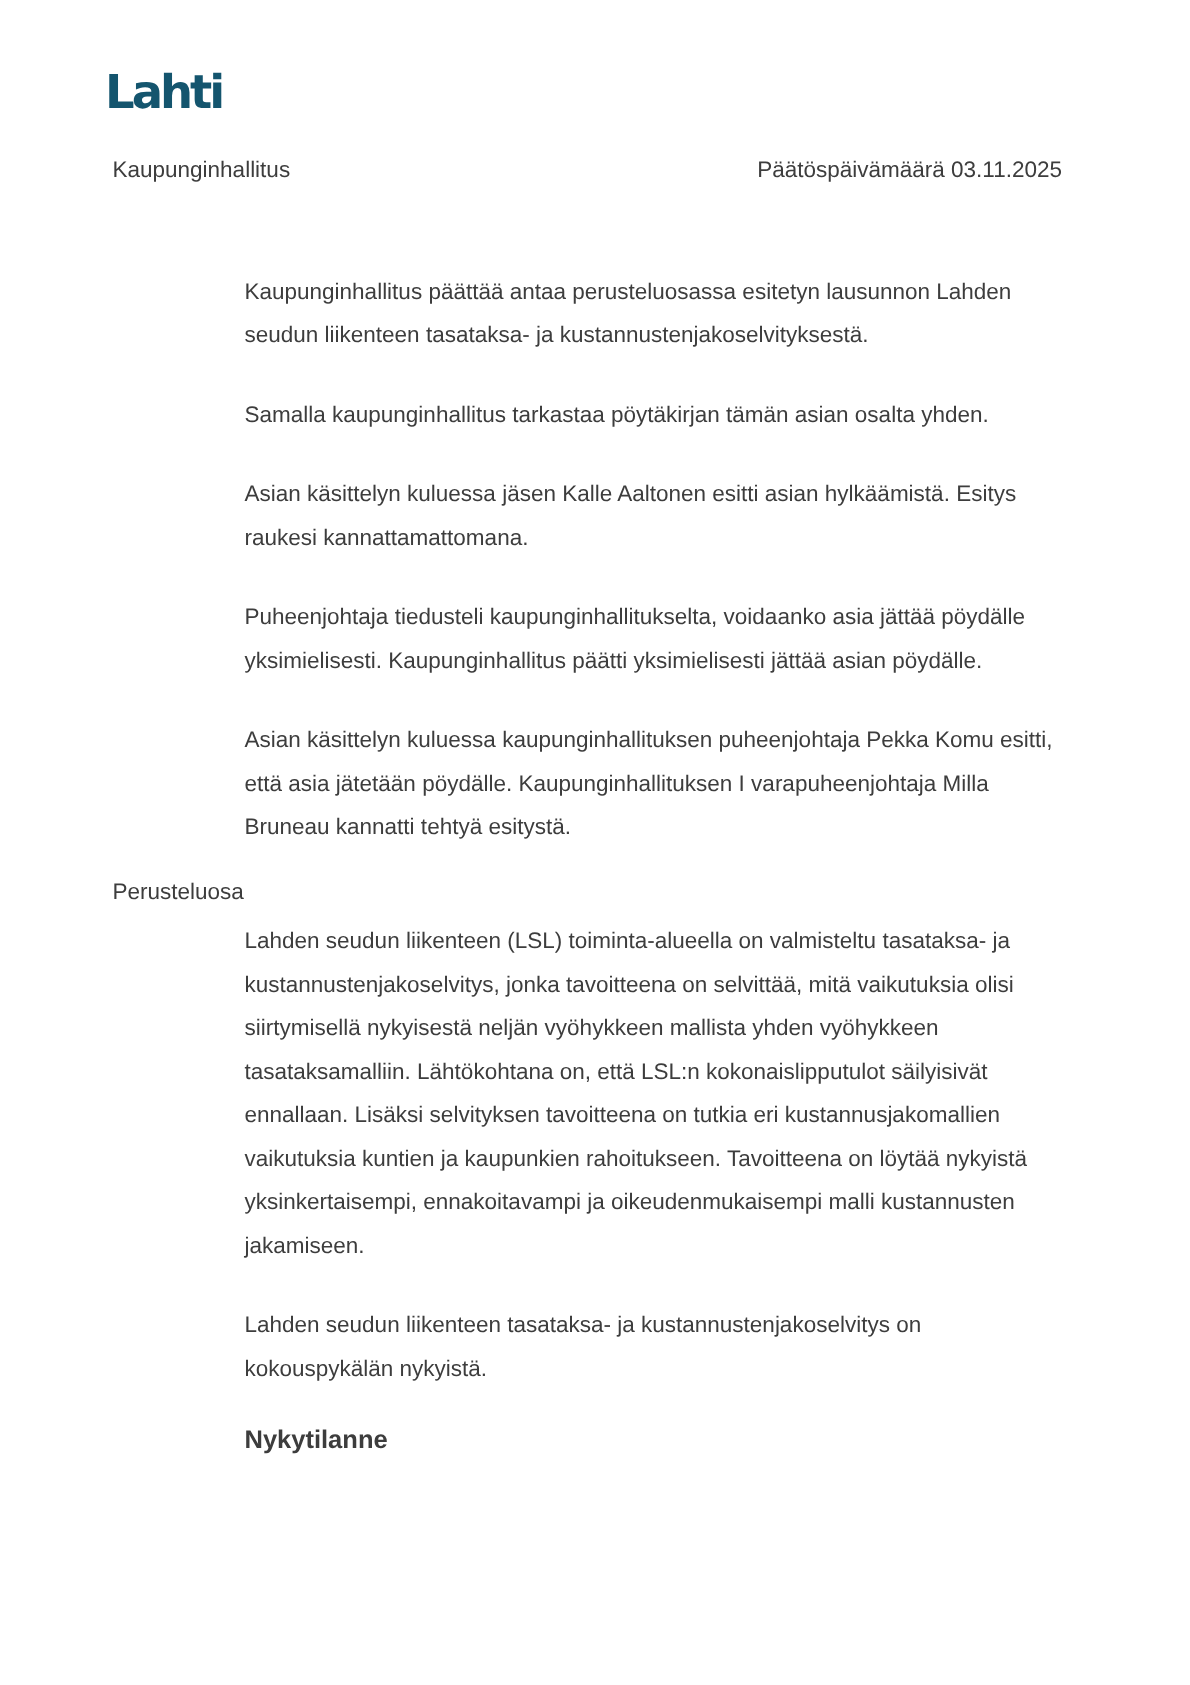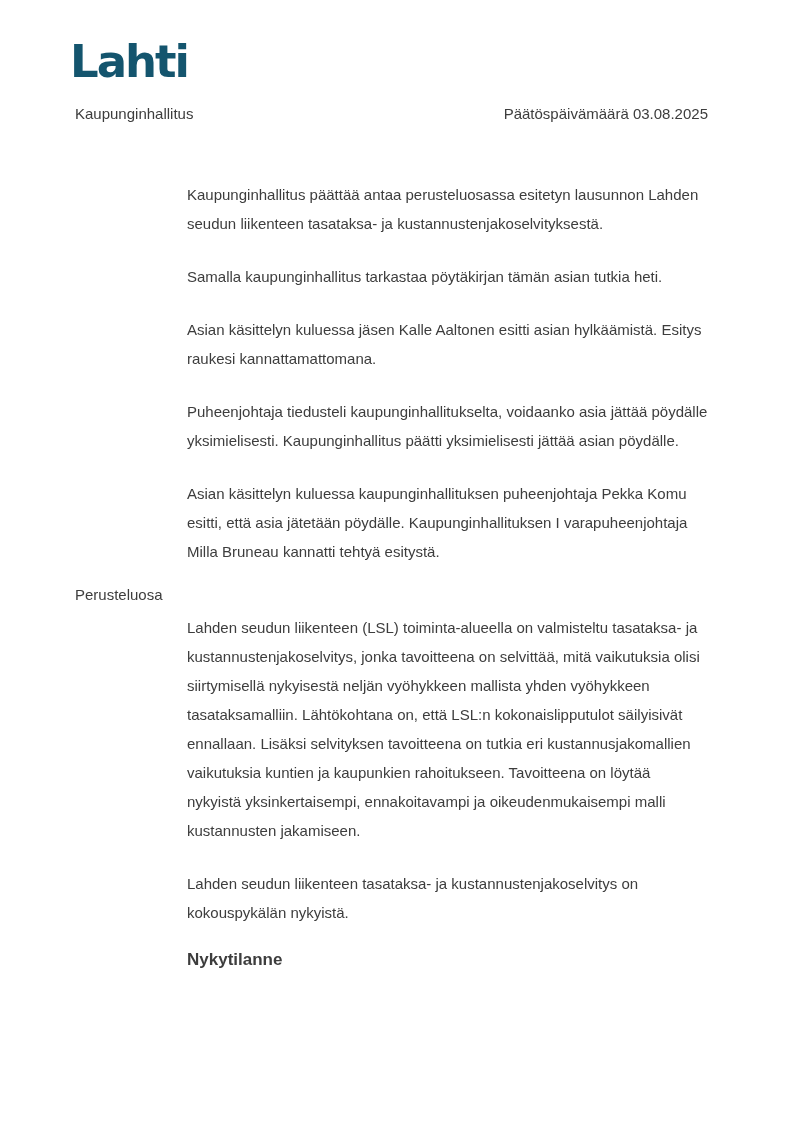--- a/index.html
+++ b/index.html
@@ -22,21 +22,21 @@
     width:793px;
     height:1123px;
     background:#ffffff;
   }
   .logo{
     position:absolute;
     left:70px;
     top:38px;
     font-family:"DejaVu Sans","Liberation Sans",sans-serif;
     font-weight:bold;
-    font-size:45px;
+    font-size:31px;
     line-height:48px;
     letter-spacing:-2px;
     color:var(--logo-color);
     text-align:center;
   }
   .header-row{
     position:absolute;
     left:75px;
     right:85px;
     top:104px;
@@ -46,21 +46,21 @@
     line-height:20px;
     color:var(--text-color);
   }
   .content{
     position:absolute;
     left:75px;
     right:85px;
     top:180px;
   }
   .indented{
-    margin-left:112px; 
+    margin-left:88px; 
   }
   p.para{
     font-size:15px;
     line-height:29px;
     margin:0 0 24px 0;
     color:var(--text-color);
     letter-spacing:0;
   }
   .section-label{
     font-size:15px;
@@ -78,29 +78,29 @@
 </style>
 </head>
 <body>
 
 <div class="page">
 
   <div class="logo">Lahti</div>
 
   <div class="header-row">
     <span>Kaupunginhallitus</span>
-    <span>Päätöspäivämäärä 03.08.2025</span>
+    <span>Päätöspäivämäärä 03.11.2025</span>
   </div>
 
   <div class="content">
 
     <div class="section">
       <div class="indented">
         <p class="para">Kaupunginhallitus päättää antaa perusteluosassa esitetyn lausunnon Lahden seudun liikenteen tasataksa- ja kustannustenjakoselvityksestä.</p>
-        <p class="para">Samalla kaupunginhallitus tarkastaa pöytäkirjan tämän asian tutkia heti.</p>
+        <p class="para">Samalla kaupunginhallitus tarkastaa pöytäkirjan tämän asian osalta yhden.</p>
       </div>
     </div>
 
     <div class="section">
       <div class="indented">
         <p class="para">Asian käsittelyn kuluessa jäsen Kalle Aaltonen esitti asian hylkäämistä. Esitys raukesi kannattamattomana.</p>
         <p class="para">Puheenjohtaja tiedusteli kaupunginhallitukselta, voidaanko asia jättää pöydälle yksimielisesti. Kaupunginhallitus päätti yksimielisesti jättää asian pöydälle.</p>
         <p class="para">Asian käsittelyn kuluessa kaupunginhallituksen puheenjohtaja Pekka Komu esitti, että asia jätetään pöydälle. Kaupunginhallituksen I varapuheenjohtaja Milla Bruneau kannatti tehtyä esitystä.</p>
       </div>
     </div>

